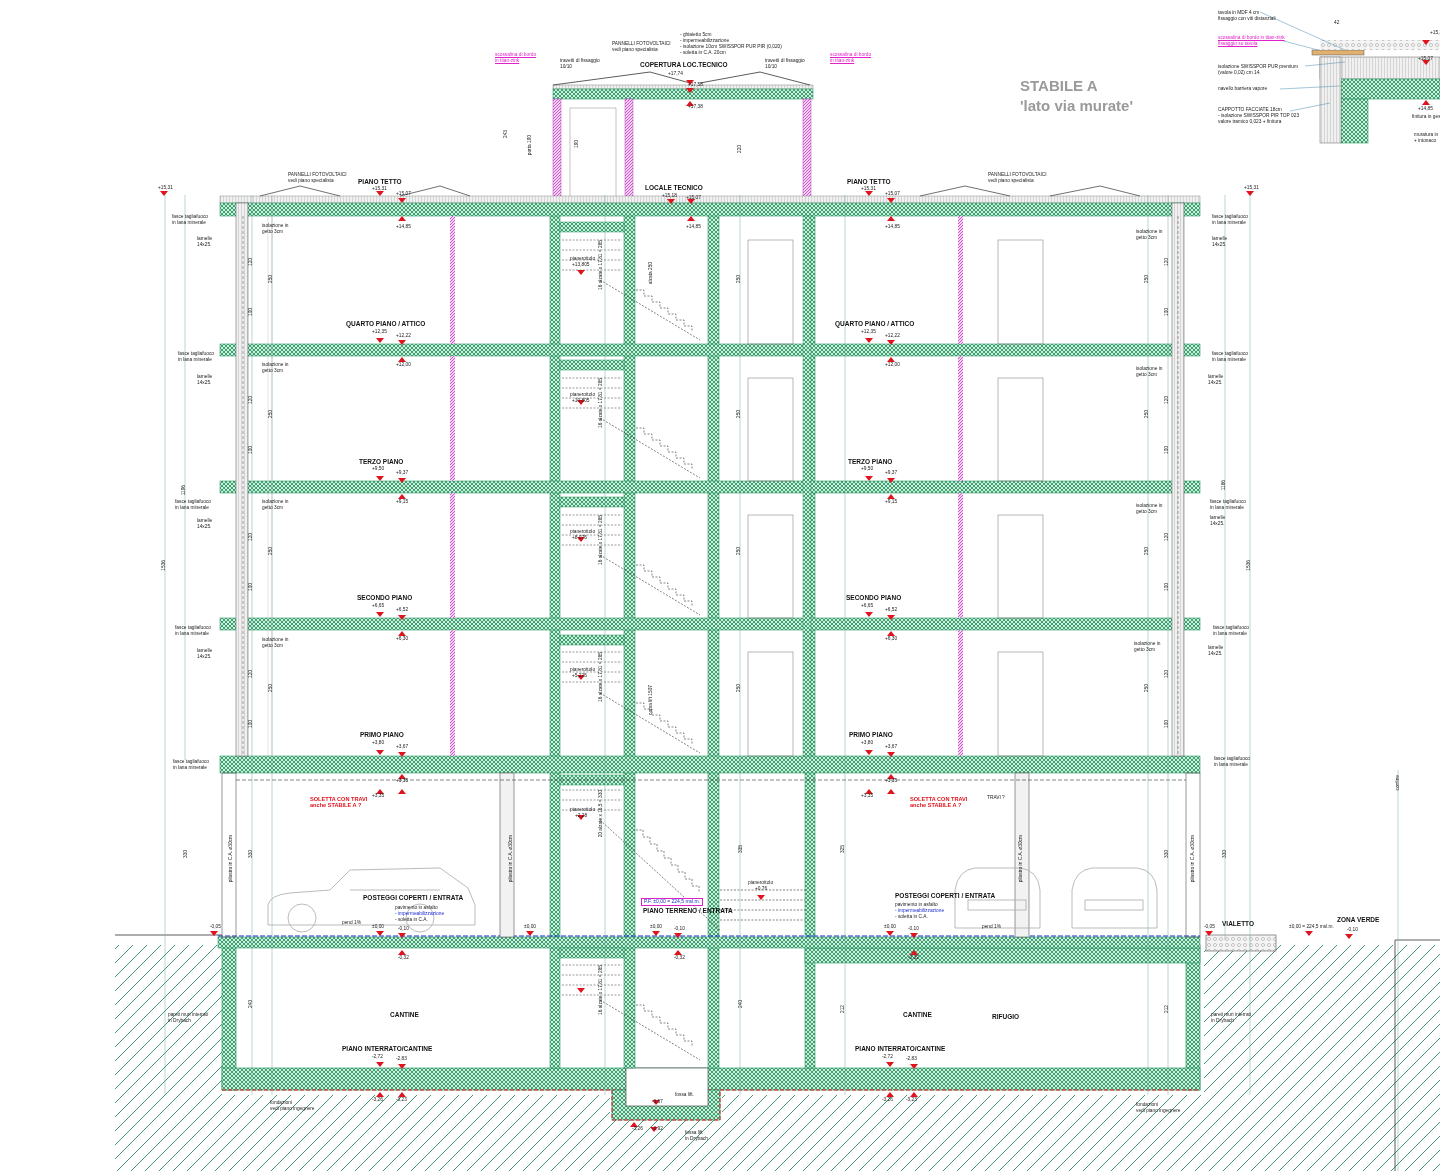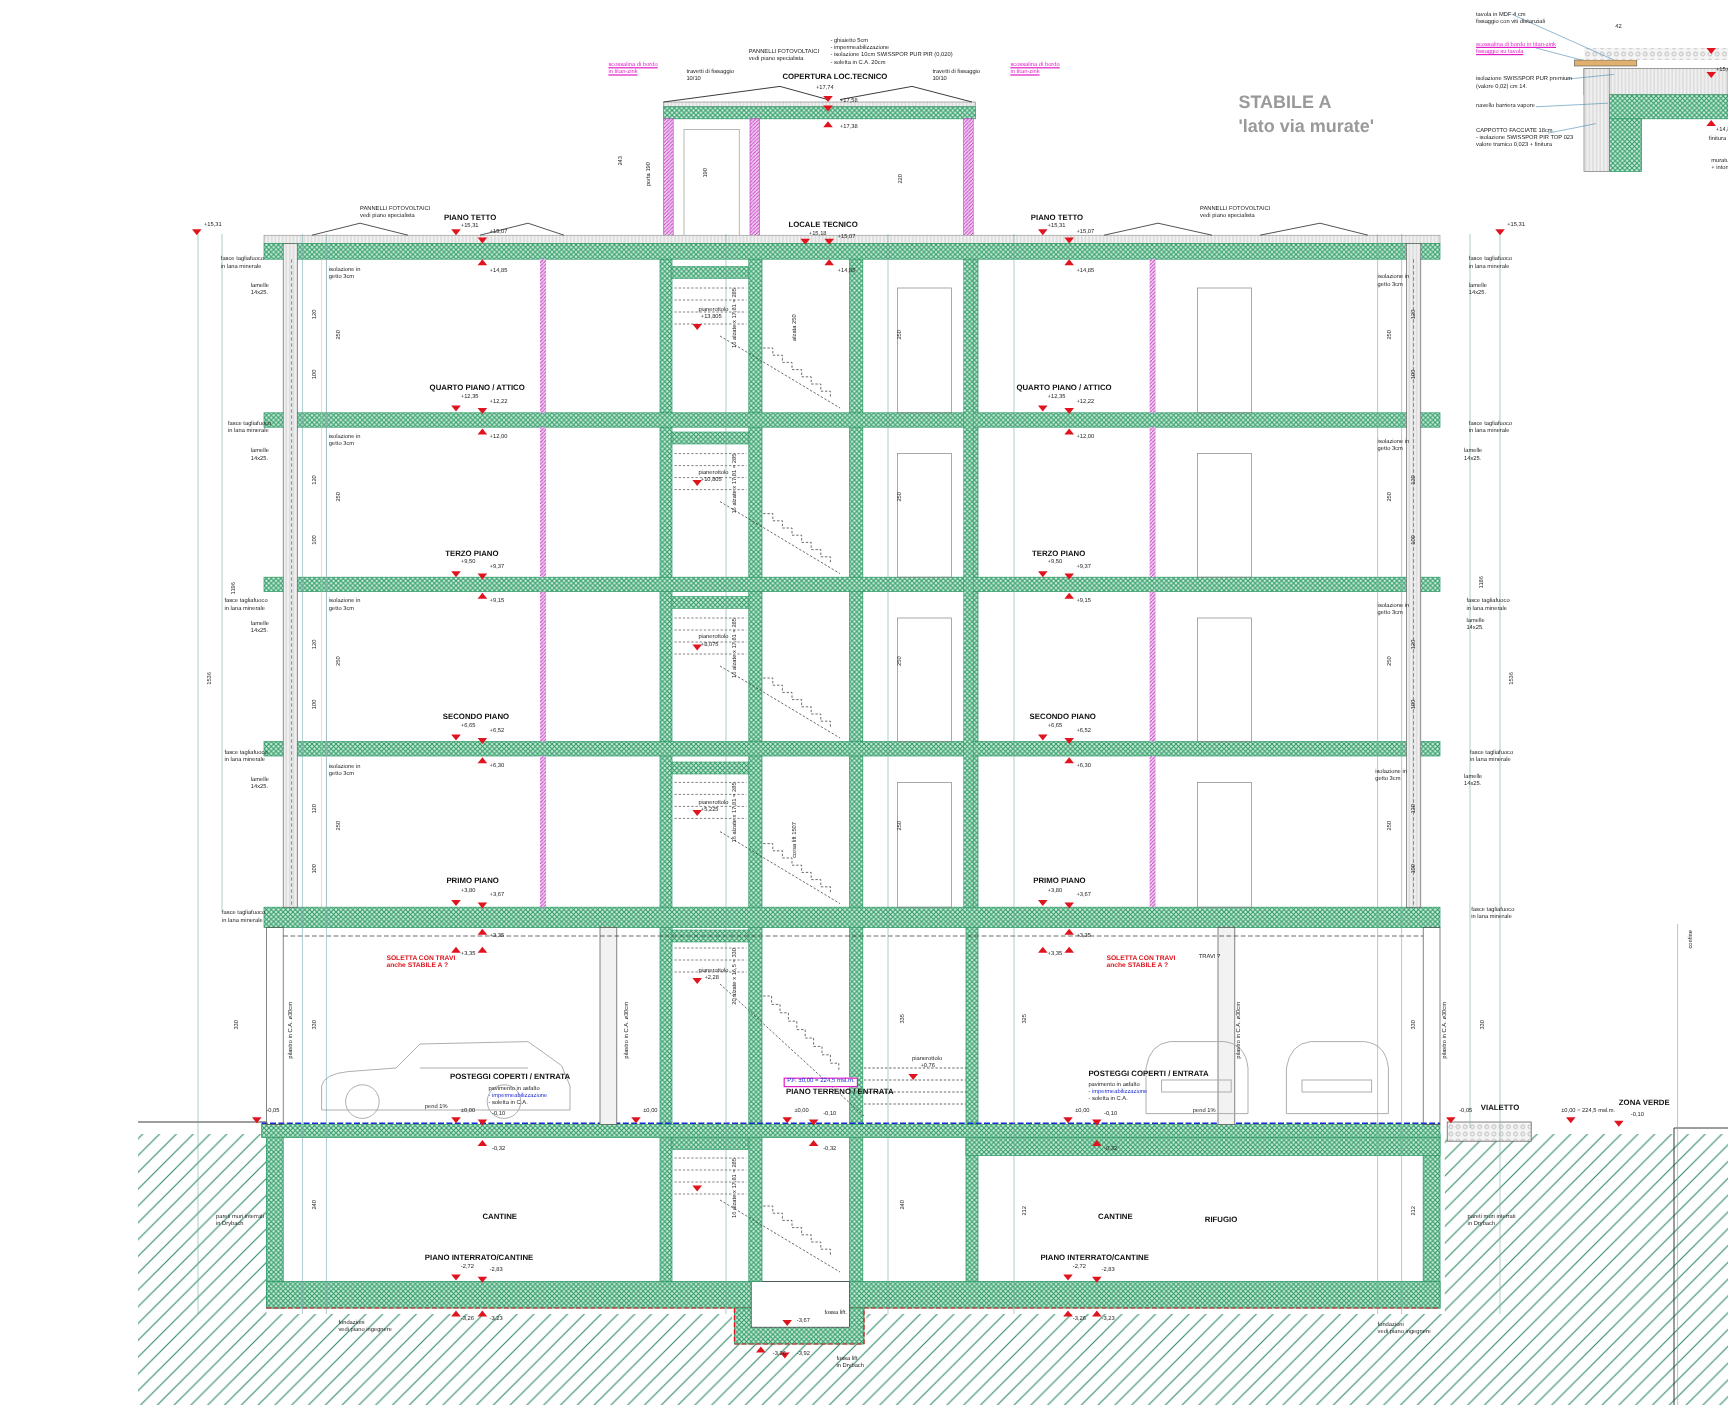--- a/index.html
+++ b/index.html
@@ -1,18 +1,18 @@
 <!DOCTYPE html>
 <html><head>
 <meta charset="utf-8">
 <style>
   html,body{margin:0;padding:0;background:#fff;}
   body{width:1440px;height:1171px;overflow:hidden;position:relative;font-family:"Liberation Sans",sans-serif;}
   svg{position:absolute;left:0;top:0;}
-  .html-labels{position:absolute;left:12px;top:0;width:1216px;height:1171px;pointer-events:none;}
+  .html-labels{position:absolute;left:0;top:0;width:1216px;height:1171px;pointer-events:none;}
   .lbl{position:absolute;white-space:nowrap;font-family:"Liberation Sans",sans-serif;line-height:1.1;}
   .stitle{font-size:15px;font-weight:bold;color:#9a9a9a;}
   .floor{font-size:6.5px;font-weight:bold;color:#111;}
   .small{font-size:4.8px;color:#222;}
   .red{font-size:5.6px;color:#e0141e;font-weight:bold;}
   .mag{font-size:4.8px;color:#e020c8;text-decoration:underline;}
   .blue{color:#1a2ad0;}
   .pf{font-size:5px;color:#1a2ad0;border:1px solid #e020c8;padding:0 2px;background:#fff;}
   .elev{font-size:4.8px;color:#222;}
   .vert{writing-mode:vertical-rl;transform:rotate(180deg);}

